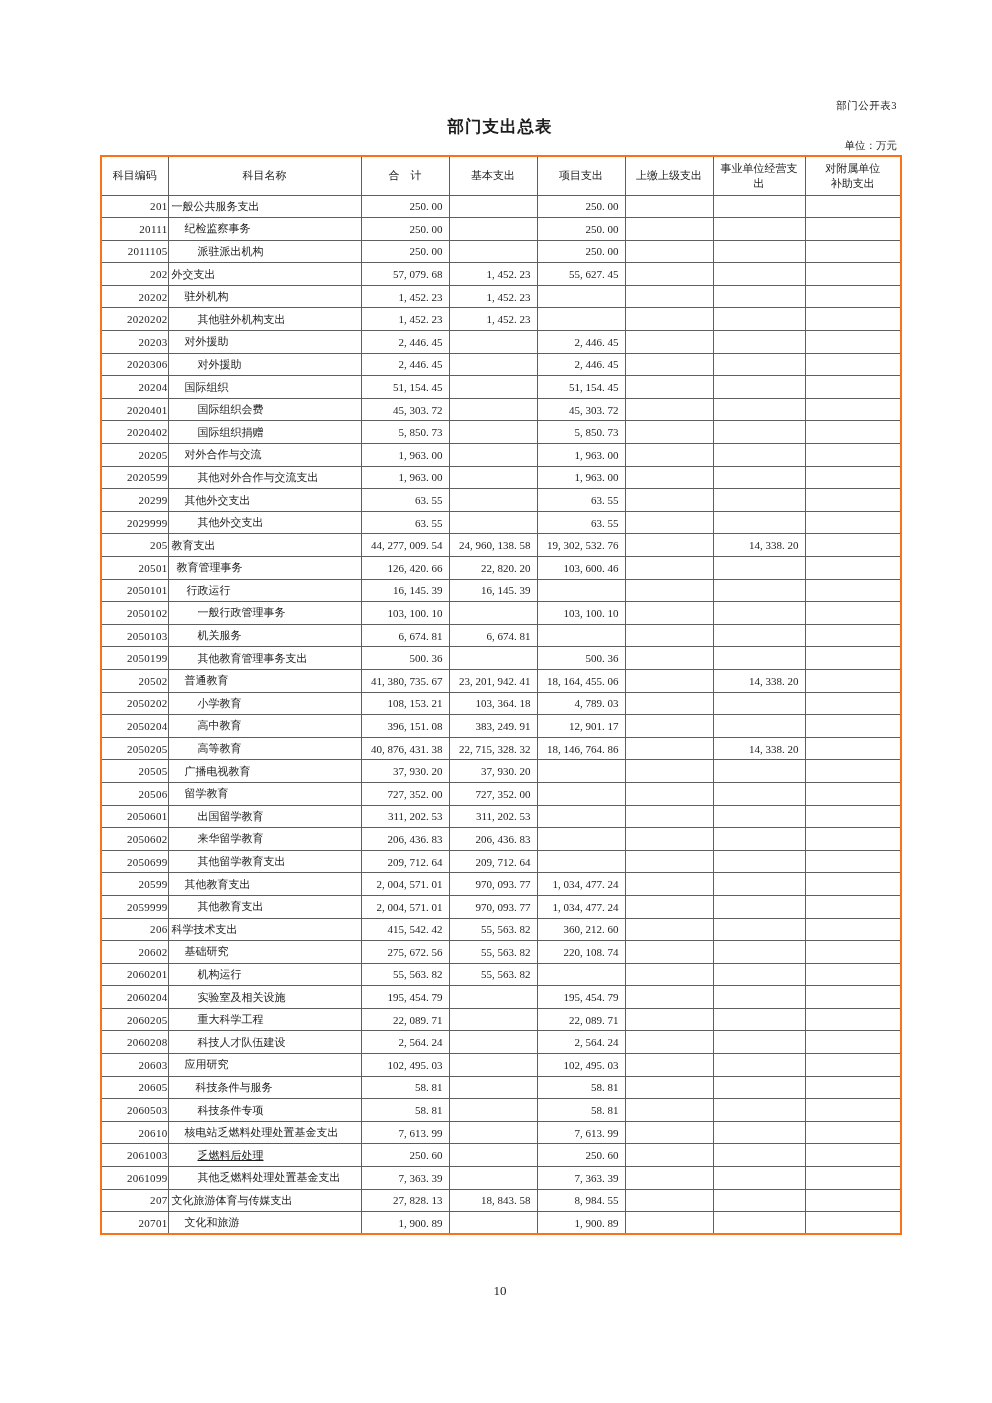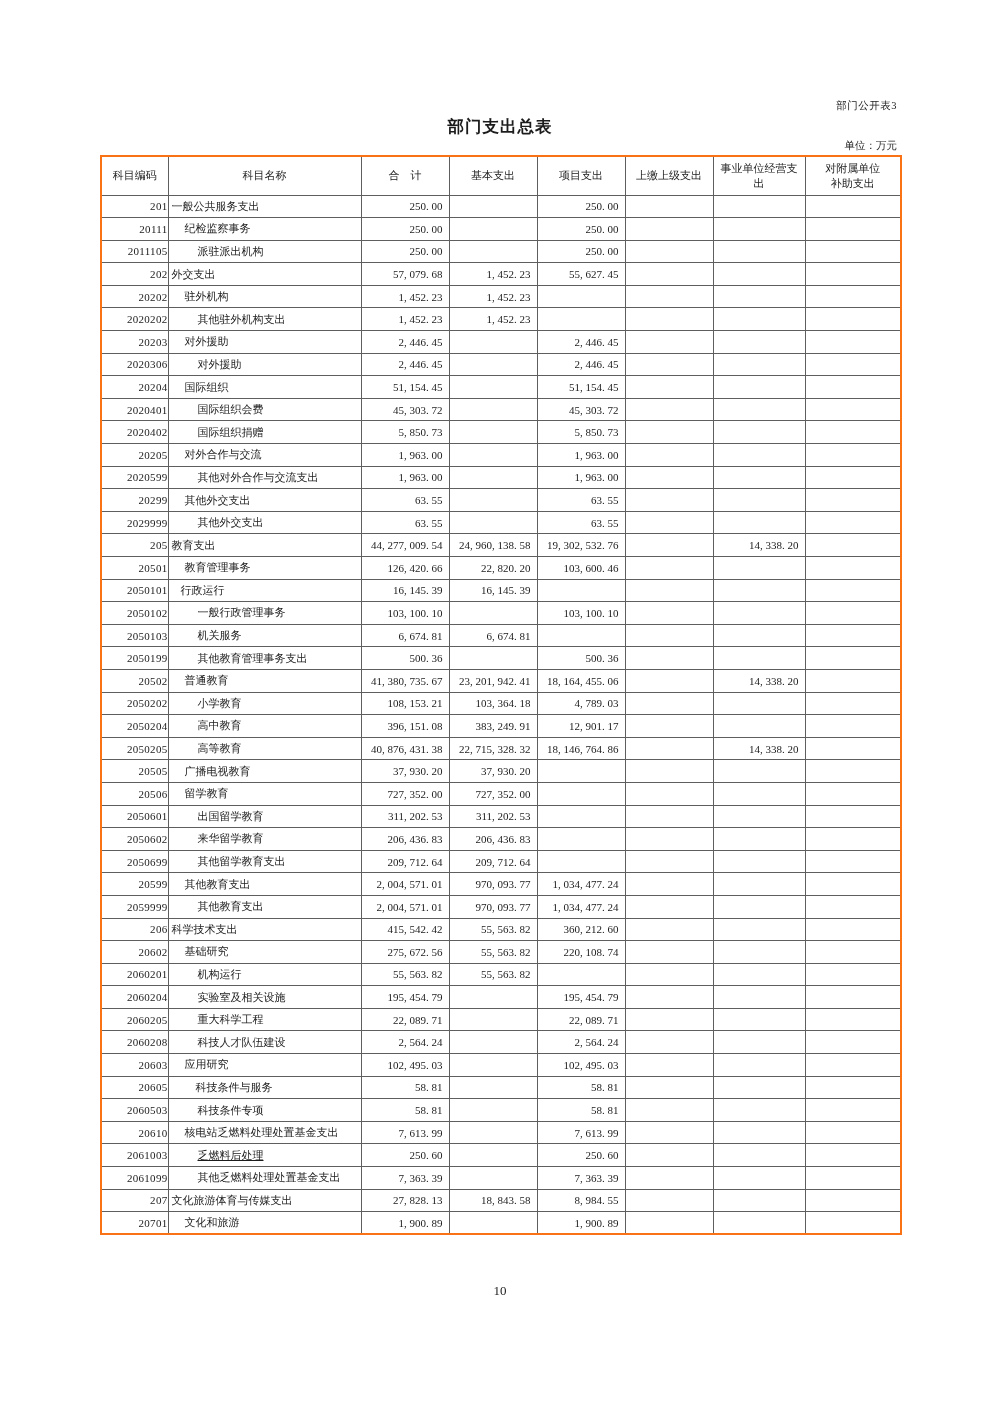--- a/index.html
+++ b/index.html
@@ -228,31 +228,31 @@
         <td class="c-name" style="padding-left: 3px;">教育支出</td>
         <td class="c-num">44, 277, 009. 54</td>
         <td class="c-num">24, 960, 138. 58</td>
         <td class="c-num">19, 302, 532. 76</td>
         <td class="c-num"></td>
         <td class="c-num">14, 338. 20</td>
         <td class="c-num"></td>
       </tr>
       <tr>
         <td class="c-code">20501</td>
-        <td class="c-name" style="padding-left: 16px;">教育管理事务</td>
+        <td class="c-name" style="padding-left: 8px;">教育管理事务</td>
         <td class="c-num">126, 420. 66</td>
         <td class="c-num">22, 820. 20</td>
         <td class="c-num">103, 600. 46</td>
         <td class="c-num"></td>
         <td class="c-num"></td>
         <td class="c-num"></td>
       </tr>
       <tr>
         <td class="c-code">2050101</td>
-        <td class="c-name" style="padding-left: 12px; margin-left: 36px;">行政运行</td>
+        <td class="c-name" style="padding-left: 18px; margin-left: 36px;">行政运行</td>
         <td class="c-num">16, 145. 39</td>
         <td class="c-num">16, 145. 39</td>
         <td class="c-num"></td>
         <td class="c-num"></td>
         <td class="c-num"></td>
         <td class="c-num"></td>
       </tr>
       <tr>
         <td class="c-code">2050102</td>
         <td class="c-name" style="padding-left: 29px;">一般行政管理事务</td>

